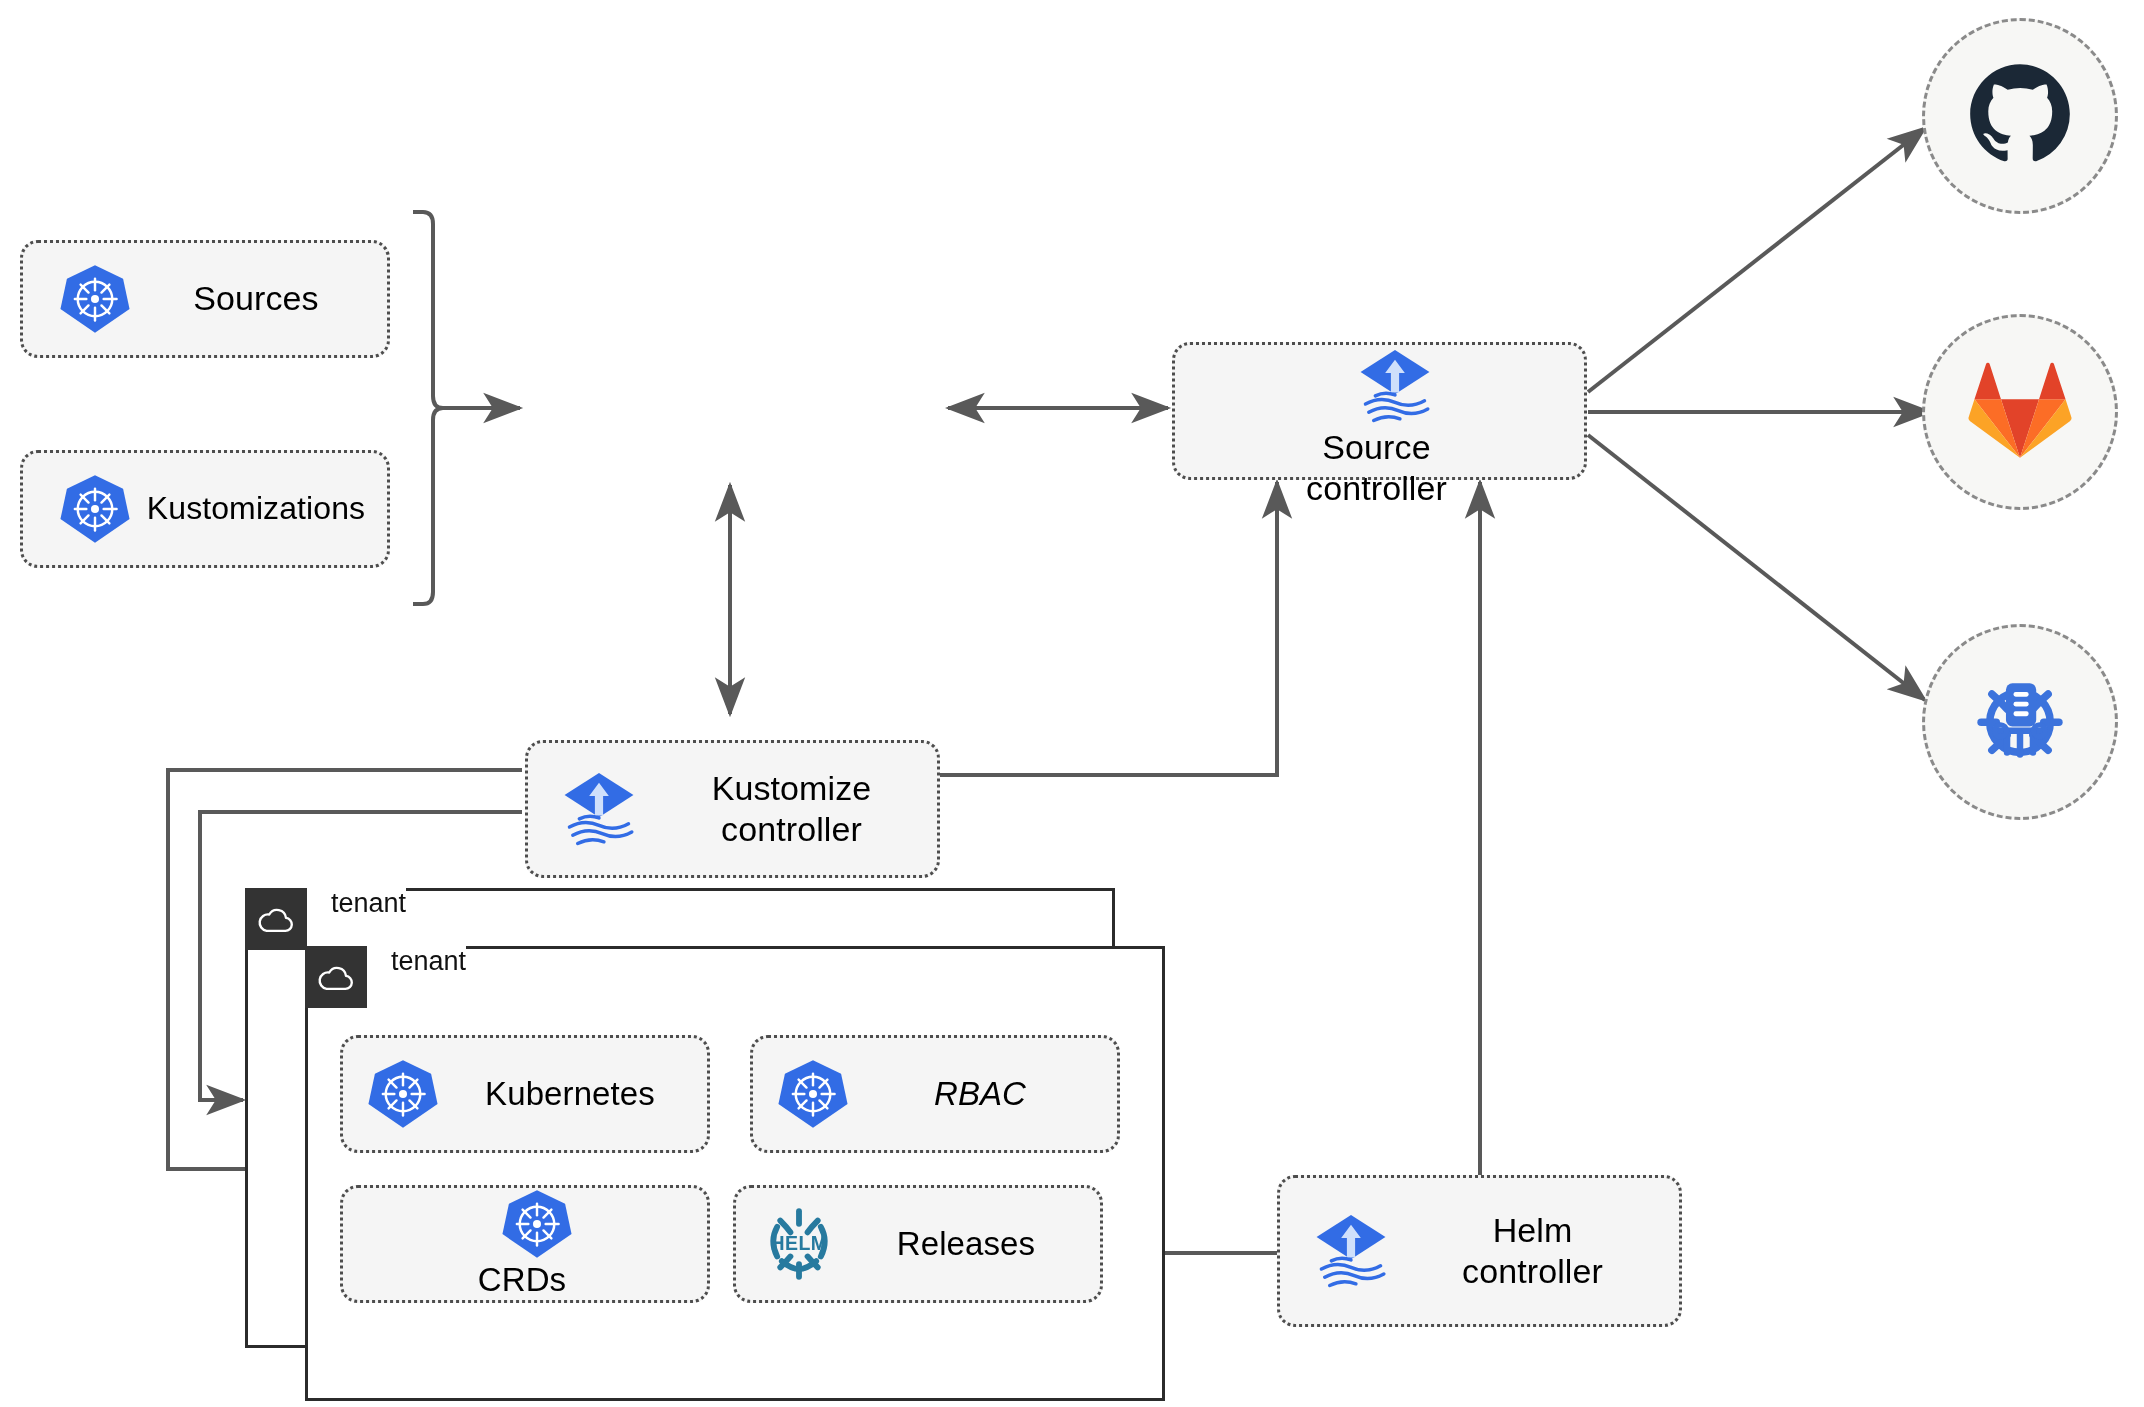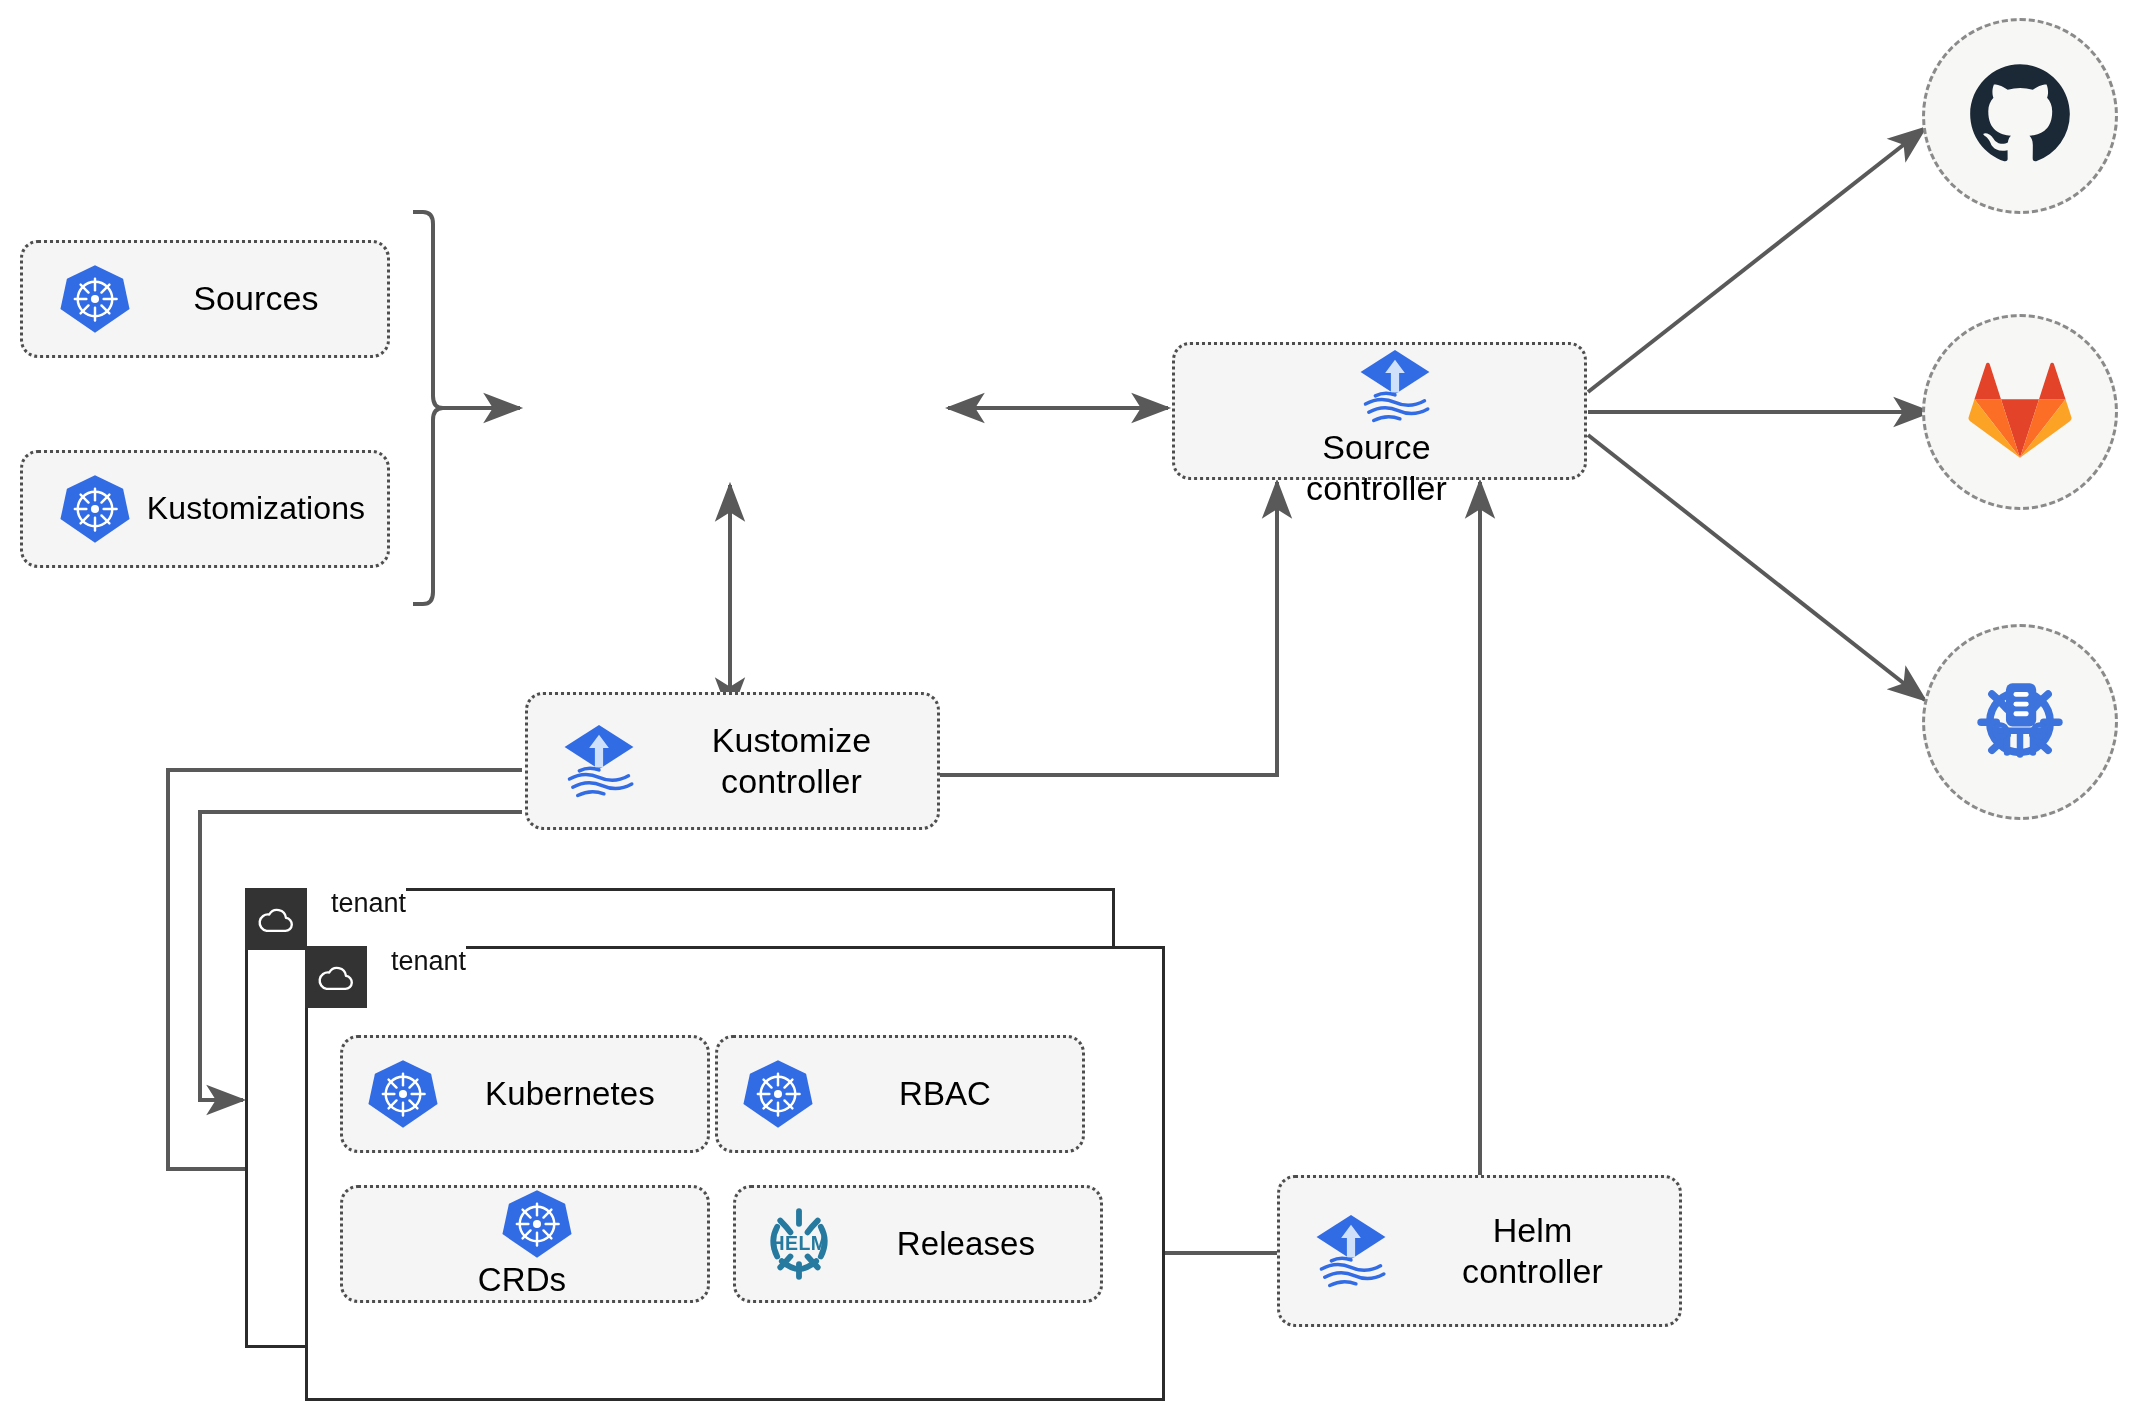--- a/index.html
+++ b/index.html
@@ -157,21 +157,21 @@
           <path d="M18,82 Q36,72 54,80 Q72,88 90,78"></path>
           <path d="M24,92 Q40,84 56,90"></path>
           <path d="M26,62 Q38,56 50,61"></path>
         </g>
       </svg>
     </span>
     <span class="lbl">Source
 controller</span>
   </div>
 
-  <div class="node" style="left:525px; top:692px; width:415px; height:138px;gap:12px;">
+  <div class="node" style="left:525px; top:740px; width:415px; height:138px;gap:12px;">
     <span class="ico flux-wrap" style="margin-left:30px;">
       <svg viewBox="0 0 100 100" width="86" height="86" aria-hidden="true">
         <polygon points="50,6 92,33 50,60 8,33" fill="#326ce5"></polygon>
         <path d="M50,18 L62,34 L55,34 L55,58 L45,58 L45,34 L38,34 Z" fill="#cfe0fb"></path>
         <g stroke="#326ce5" stroke-width="4.2" fill="none" stroke-linecap="round">
           <path d="M14,72 Q32,62 50,70 Q68,78 86,68"></path>
           <path d="M18,82 Q36,72 54,80 Q72,88 90,78"></path>
           <path d="M24,92 Q40,84 56,90"></path>
           <path d="M26,62 Q38,56 50,61"></path>
         </g>
@@ -288,21 +288,21 @@
           <line x1="30" y1="30" x2="41" y2="41"></line>
             <line x1="59" y1="59" x2="70" y2="70"></line>
           <line x1="70" y1="30" x2="59" y2="41"></line>
             <line x1="41" y1="59" x2="30" y2="70"></line>
         </g>
       </svg>
     </span>
     <span class="lbl" style="font-size:33px;">Kubernetes</span>
   </div>
 
-  <div class="node" style="left:715px; top:1035px; width:370px; height:118px; z-index:5;">
+  <div class="node" style="left:750px; top:1035px; width:370px; height:118px; z-index:5;font-style:italic;">
     <span class="ico k8s-wrap" style="margin-left:24px;">
       <svg viewBox="0 0 100 100" width="72" height="72" aria-hidden="true">
         <polygon points="50,3 89,22 98,64 50,97 2,64 11,22" fill="#326ce5"></polygon>
         <g fill="#fff" stroke="#fff" stroke-width="3.4" stroke-linecap="round">
           <circle cx="50" cy="50" r="5.6" stroke="none"></circle>
           <circle cx="50" cy="50" r="24" fill="none" stroke-width="3.4"></circle>
           <line x1="50" y1="22" x2="50" y2="38"></line>
             <line x1="50" y1="62" x2="50" y2="80"></line>
           <line x1="22" y1="50" x2="38" y2="50"></line>
             <line x1="62" y1="50" x2="80" y2="50"></line>

